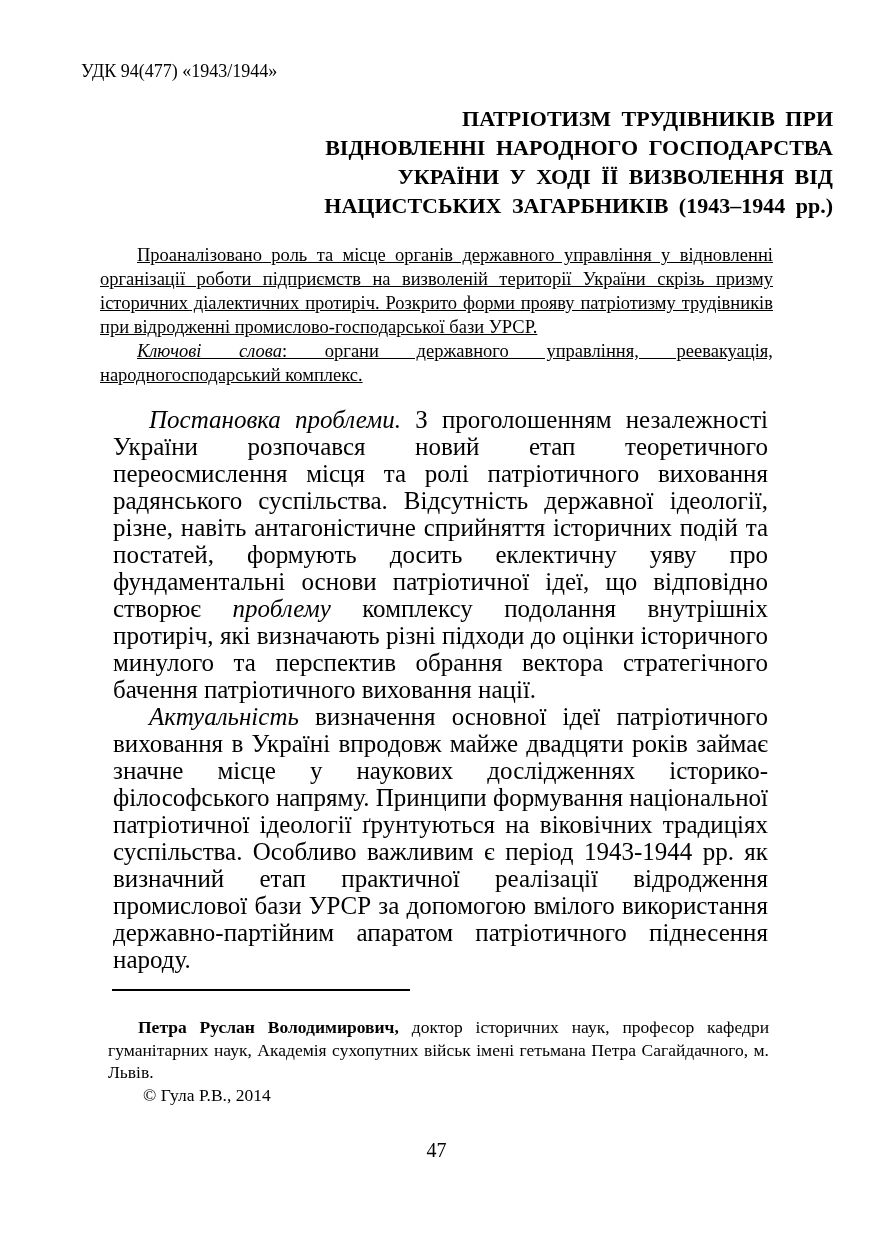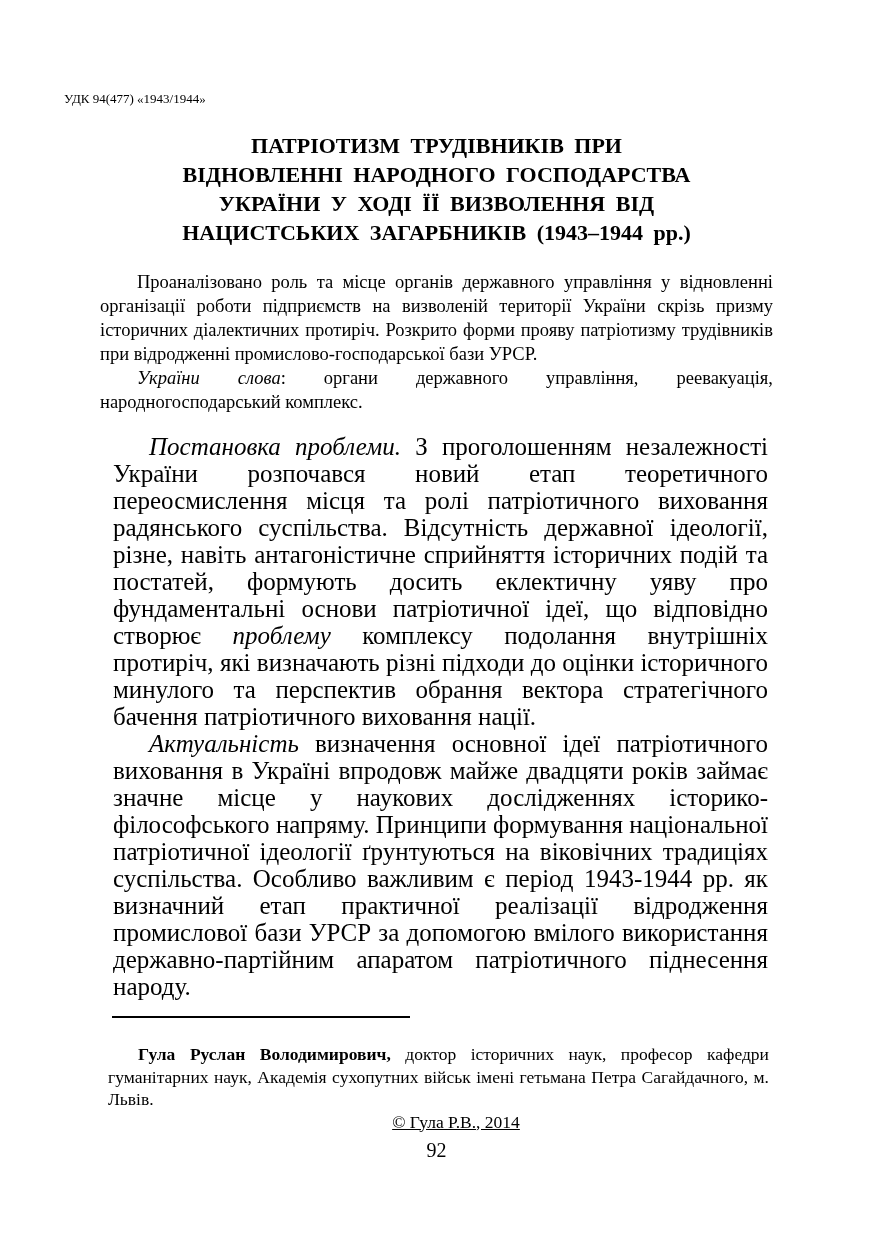--- a/index.html
+++ b/index.html
@@ -12,43 +12,44 @@
     width: 873px;
     height: 1240px;
     background: #ffffff;
     color: #000000;
     font-family: "Liberation Serif", "DejaVu Serif", serif;
     overflow: hidden;
     box-sizing: border-box;
   }
   
   .meta {
-    padding-top: 87px;
-    margin-left: 64px;
-    font-size: 13px;
+    padding-top: 60px;
+    margin-left: 81px;
+    font-size: 18px;
     line-height: 23px;
   }
   .meta .author {
     font-weight: bold;
   }
   
   .title {
     margin: 21px 40px 0 40px;
-    text-align: center;
+    text-align: right;
     font-size: 22px;
     font-weight: bold;
     line-height: 29px;
     word-spacing: 5px;
   }
   
   .abstract {
     margin: 23px 100px 0 100px;
     font-size: 18.5px;
     line-height: 24px;
     text-align: justify;
+    text-decoration: underline;
   }
   .abstract p {
     margin: 0;
     text-indent: 37px;
   }
   
   .body-text {
     margin: 19px 105px 0 113px;
     font-size: 25px;
     line-height: 27px;
@@ -70,22 +71,21 @@
     font-size: 17.5px;
     line-height: 22.5px;
     text-align: justify;
   }
   .footnote p {
     margin: 0;
     text-indent: 30px;
   }
   .footnote p.copyright {
     text-indent: 35px;
-    text-align: center;
-    text-decoration: underline;
+    text-align: left;
   }
   
   .page-number {
     position: absolute;
     top: 1139px;
     left: 0;
     width: 100%;
     text-align: center;
     font-size: 20px;
   }
@@ -100,30 +100,30 @@
 <div class="page">
 
   <div class="meta">
     <div>УДК 94(477) «1943/1944»</div>
   </div>
 
   <h1 class="title">ПАТРІОТИЗМ  ТРУДІВНИКІВ  ПРИ<br>ВІДНОВЛЕННІ  НАРОДНОГО  ГОСПОДАРСТВА<br>УКРАЇНИ  У ХОДІ  ЇЇ  ВИЗВОЛЕННЯ  ВІД<br>НАЦИСТСЬКИХ  ЗАГАРБНИКІВ  (1943–1944 рр.)</h1>
 
   <div class="abstract">
     <p>Проаналізовано роль та місце органів державного управління у відновленні організації роботи підприємств на визволеній території України скрізь призму історичних діалектичних протиріч. Розкрито форми прояву патріотизму трудівників при відродженні промислово-господарської бази УРСР.</p>
-    <p><span class="seg-italic">України слова</span><span class="seg-normal">: органи державного управління, реевакуація, народногосподарський комплекс.</span></p>
+    <p><span class="seg-italic">Ключові слова</span><span class="seg-normal">: органи державного управління, реевакуація, народногосподарський комплекс.</span></p>
   </div>
 
   <div class="body-text">
     <p><span class="seg-italic">Постановка проблеми.</span><span class="seg-normal"> З проголошенням незалежності України розпочався новий етап теоретичного переосмислення місця та ролі патріотичного виховання радянського суспільства. Відсутність державної ідеології, різне, навіть антагоністичне сприйняття історичних подій та постатей, формують досить еклектичну уяву про фундаментальні основи патріотичної ідеї, що відповідно створює </span><span class="seg-italic">проблему</span><span class="seg-normal"> комплексу подолання внутрішніх протиріч, які визначають різні підходи до оцінки історичного минулого та перспектив обрання вектора стратегічного бачення патріотичного виховання нації.</span></p>
     <p><span class="seg-italic">Актуальність</span><span class="seg-normal"> визначення основної ідеї патріотичного виховання в Україні впродовж майже двадцяти років займає значне місце у наукових дослідженнях історико-філософського напряму. Принципи формування національної патріотичної ідеології ґрунтуються на віковічних традиціях суспільства. Особливо важливим є період 1943-1944 рр. як визначний етап практичної реалізації відродження промислової бази УРСР за допомогою вмілого використання державно-партійним апаратом патріотичного піднесення народу.</span></p>
   </div>
 
   <div class="footnote-rule"></div>
 
   <div class="footnote">
-    <p><span class="seg-bold">Гула Руслан Володимирович,</span><span class="seg-normal"> доктор історичних наук, професор кафедри гуманітарних наук, Академія сухопутних військ імені гетьмана Петра Сагайдачного, м. Львів.</span></p>
+    <p><span class="seg-bold">Петра Руслан Володимирович,</span><span class="seg-normal"> доктор історичних наук, професор кафедри гуманітарних наук, Академія сухопутних військ імені гетьмана Петра Сагайдачного, м. Львів.</span></p>
     <p class="copyright">© Гула Р.В., 2014</p>
   </div>
 
-  <div class="page-number">92</div>
+  <div class="page-number">47</div>
 
 </div>
 
 </body></html>

